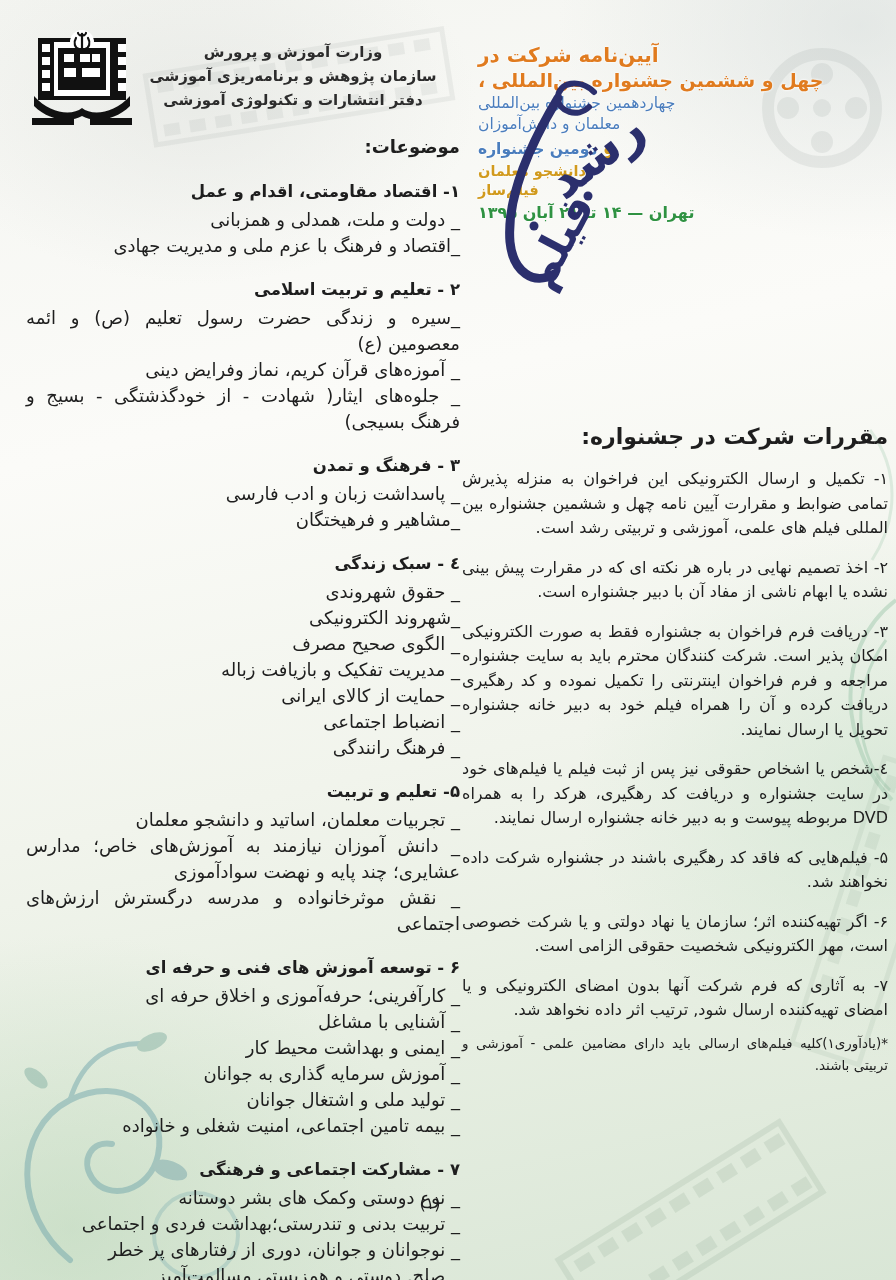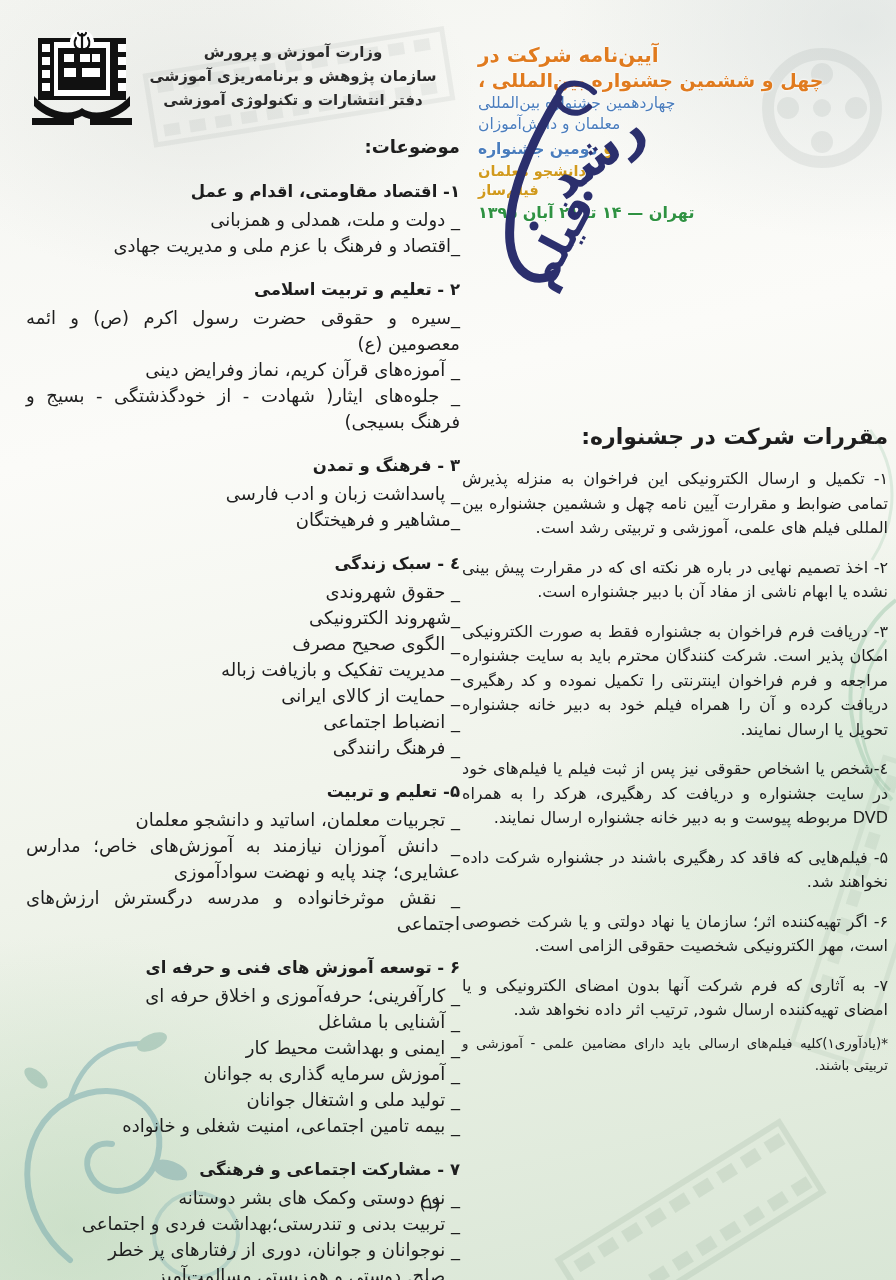--- a/index.html
+++ b/index.html
@@ -219,21 +219,21 @@
   <aside class="topics" dir="rtl">
     <h2>موضوعات:</h2>
     <div id="topics-sections">
         <section class="topic-section">
           <h3>۱- اقتصاد مقاومتی، اقدام و عمل</h3>
           <div class="topic-item">_ دولت و ملت، همدلی و همزبانی</div>
           <div class="topic-item">_اقتصاد و فرهنگ با عزم ملی و مدیریت جهادی</div>
         </section>
         <section class="topic-section">
           <h3>۲ - تعلیم و تربیت اسلامی</h3>
-          <div class="topic-item">_سیره و حقوقی حضرت رسول اکرم (ص)  و ائمه معصومین (ع)</div>
+          <div class="topic-item">_سیره و زندگی حضرت رسول تعلیم (ص)  و ائمه معصومین (ع)</div>
           <div class="topic-item">_ آموزه‌های قرآن کریم، نماز وفرایض دینی</div>
           <div class="topic-item">_ جلوه‌های ایثار( شهادت - از خودگذشتگی - بسیج و فرهنگ بسیجی)</div>
         </section>
         <section class="topic-section">
           <h3>۳ - فرهنگ و تمدن</h3>
           <div class="topic-item">_ پاسداشت زبان و ادب فارسی</div>
           <div class="topic-item">_مشاهیر و فرهیختگان</div>
         </section>
         <section class="topic-section">
           <h3>٤ - سبک زندگی</h3>

